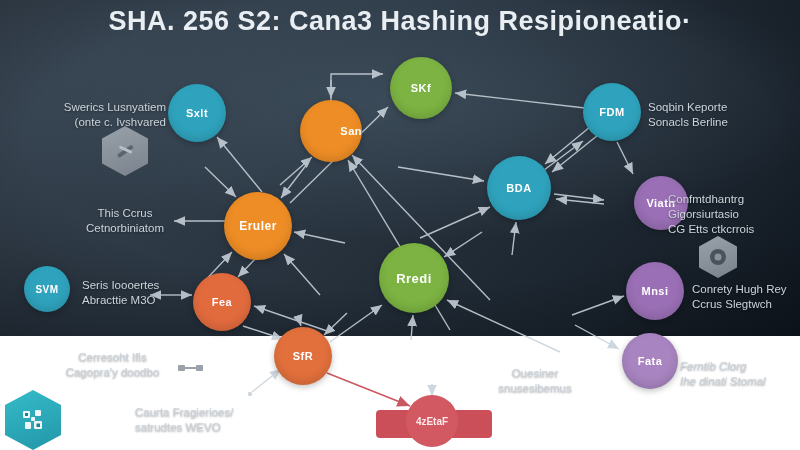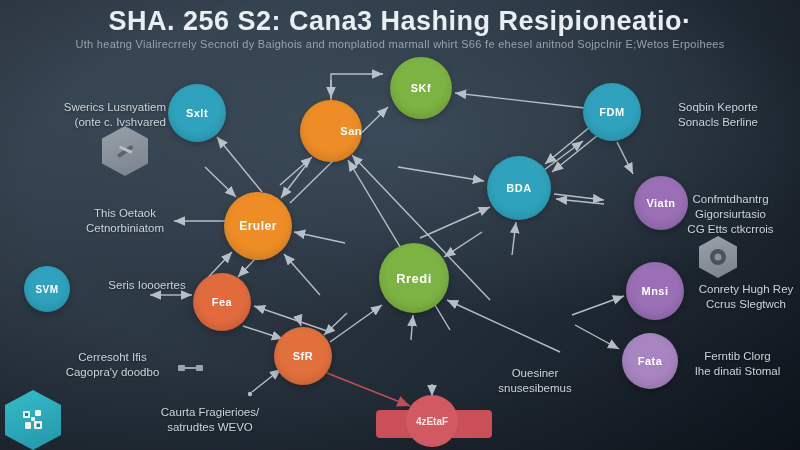--- a/index.html
+++ b/index.html
@@ -1,47 +1,46 @@
 <!DOCTYPE html>
 <html><head>
 <meta charset="utf-8">
 <style>
   html,body{margin:0;padding:0;}
   body{width:800px;height:450px;overflow:hidden;font-family:"Liberation Sans",sans-serif;}
-  #canvas{position:relative;width:800px;height:450px;
+  #canvas{position:relative;width:800px;height:336px;
     background:
       radial-gradient(ellipse 90% 70% at 50% 30%, rgba(74,92,108,.55) 0%, rgba(0,0,0,0) 60%),
       linear-gradient(135deg,#3a4754 0%,#2c3844 38%,#1e2832 70%,#121922 100%);
   }
   #canvas::after{content:"";position:absolute;inset:0;pointer-events:none;
     background:radial-gradient(ellipse 85% 80% at 50% 42%, rgba(0,0,0,0) 55%, rgba(5,9,14,.5) 100%);}
   .title{position:absolute;top:6px;left:0;width:800px;text-align:center;color:#e9eef3;
     font-size:27px;font-weight:bold;letter-spacing:.5px;z-index:5;}
   .subtitle{position:absolute;top:38px;left:0;width:800px;text-align:center;color:#97a2ad;
     font-size:11px;letter-spacing:.3px;z-index:5;}
   .node{position:absolute;border-radius:50%;display:flex;align-items:center;justify-content:center;
     color:#fff;font-weight:bold;font-size:11px;letter-spacing:.5px;z-index:4;
     box-shadow:inset 0 -4px 8px rgba(0,0,0,.12), 0 2px 6px rgba(0,0,0,.25);}
   .lbl{position:absolute;color:#ccd4db;font-size:11.5px;line-height:15px;z-index:4;
-    text-shadow:0 1px 2px rgba(0,0,0,.4);text-align:center;}
+    text-shadow:0 1px 2px rgba(0,0,0,.4);}
   .lbl span{display:block;}
   .hex{position:absolute;z-index:4;display:flex;align-items:center;justify-content:center;
     clip-path:polygon(50% 0%,100% 25%,100% 75%,50% 100%,0% 75%,0% 25%);}
   svg.wires{position:absolute;inset:0;z-index:2;pointer-events:none;}
   .badge-rect{position:absolute;left:376px;top:410px;width:116px;height:28px;border-radius:4px;z-index:3;}
   .badge-circle{position:absolute;left:406px;top:395px;width:52px;height:52px;border-radius:50%;z-index:4;
     display:flex;align-items:center;justify-content:center;color:#ffe9ea;font-size:10px;font-weight:bold;}
 </style>
 </head>
 <body>
 
 <div id="canvas">
 
   <div class="title">SHA. 256 S2: Cana3 Hashing Resipioneatio·</div>
-  <div class="subtitle">Uth heatng Vialirecrrely Secnoti dy Baighois and monplatiod marmall whirt S66 fe ehesel anitnod Sojpclnir E;Wetos Erpoihees</div>
 
   <svg class="wires" width="800" height="450" viewBox="0 0 800 450">
     <defs>
       <marker id="ar" markerWidth="9" markerHeight="8" refX="8" refY="3.5" orient="auto">
         <path d="M0,0 L8,3.5 L0,7 z" fill="#c9d2da"></path>
       </marker>
       <marker id="arred" markerWidth="9" markerHeight="8" refX="8" refY="3.5" orient="auto">
         <path d="M0,0 L8,3.5 L0,7 z" fill="#c85058"></path>
       </marker>
     </defs>
@@ -173,45 +172,46 @@
 
   <div class="lbl" style="left:20px;top:100px;width:146px;text-align:right;">
     <span>Swerics Lusnyatiem</span>
     <span>(onte c. Ivshvared</span>
   </div>
   <div class="lbl" style="left:648px;top:100px;width:140px;">
     <span>Soqbin Keporte</span>
     <span>Sonacls Berline</span>
   </div>
   <div class="lbl" style="left:45px;top:206px;width:160px;text-align:center;">
-    <span>This Oetaok</span>
+    <span>This Ccrus</span>
     <span>Cetnorbiniatom</span>
   </div>
   <div class="lbl" style="left:668px;top:192px;width:125px;">
     <span>Confmtdhantrg</span>
     <span>Gigorsiurtasio</span>
     <span>CG Etts ctkcrrois</span>
   </div>
   <div class="lbl" style="left:82px;top:278px;width:130px;">
     <span>Seris Ioooertes</span>
+    <span>Abracttie M3O</span>
   </div>
   <div class="lbl" style="left:692px;top:282px;width:108px;">
     <span>Conrety Hugh Rey</span>
     <span>Ccrus Slegtwch</span>
   </div>
   <div class="lbl" style="left:30px;top:350px;width:165px;text-align:center;">
     <span>Cerresoht Ifis</span>
     <span>Cagopra'y doodbo</span>
   </div>
   <div class="lbl" style="left:135px;top:405px;width:150px;">
     <span>Caurta Fragierioes/</span>
     <span>satrudtes WEVO</span>
   </div>
   <div class="lbl" style="left:470px;top:366px;width:130px;text-align:center;">
     <span>Ouesiner</span>
     <span>snusesibemus</span>
   </div>
-  <div class="lbl" style="left:680px;top:349px;width:115px;">
+  <div class="lbl" style="left:680px;top:359px;width:115px;font-style:italic;">
     <span>Ferntib Clorg</span>
     <span>Ihe dinati Stomal</span>
   </div>
 
 </div>
 
 </body></html>

